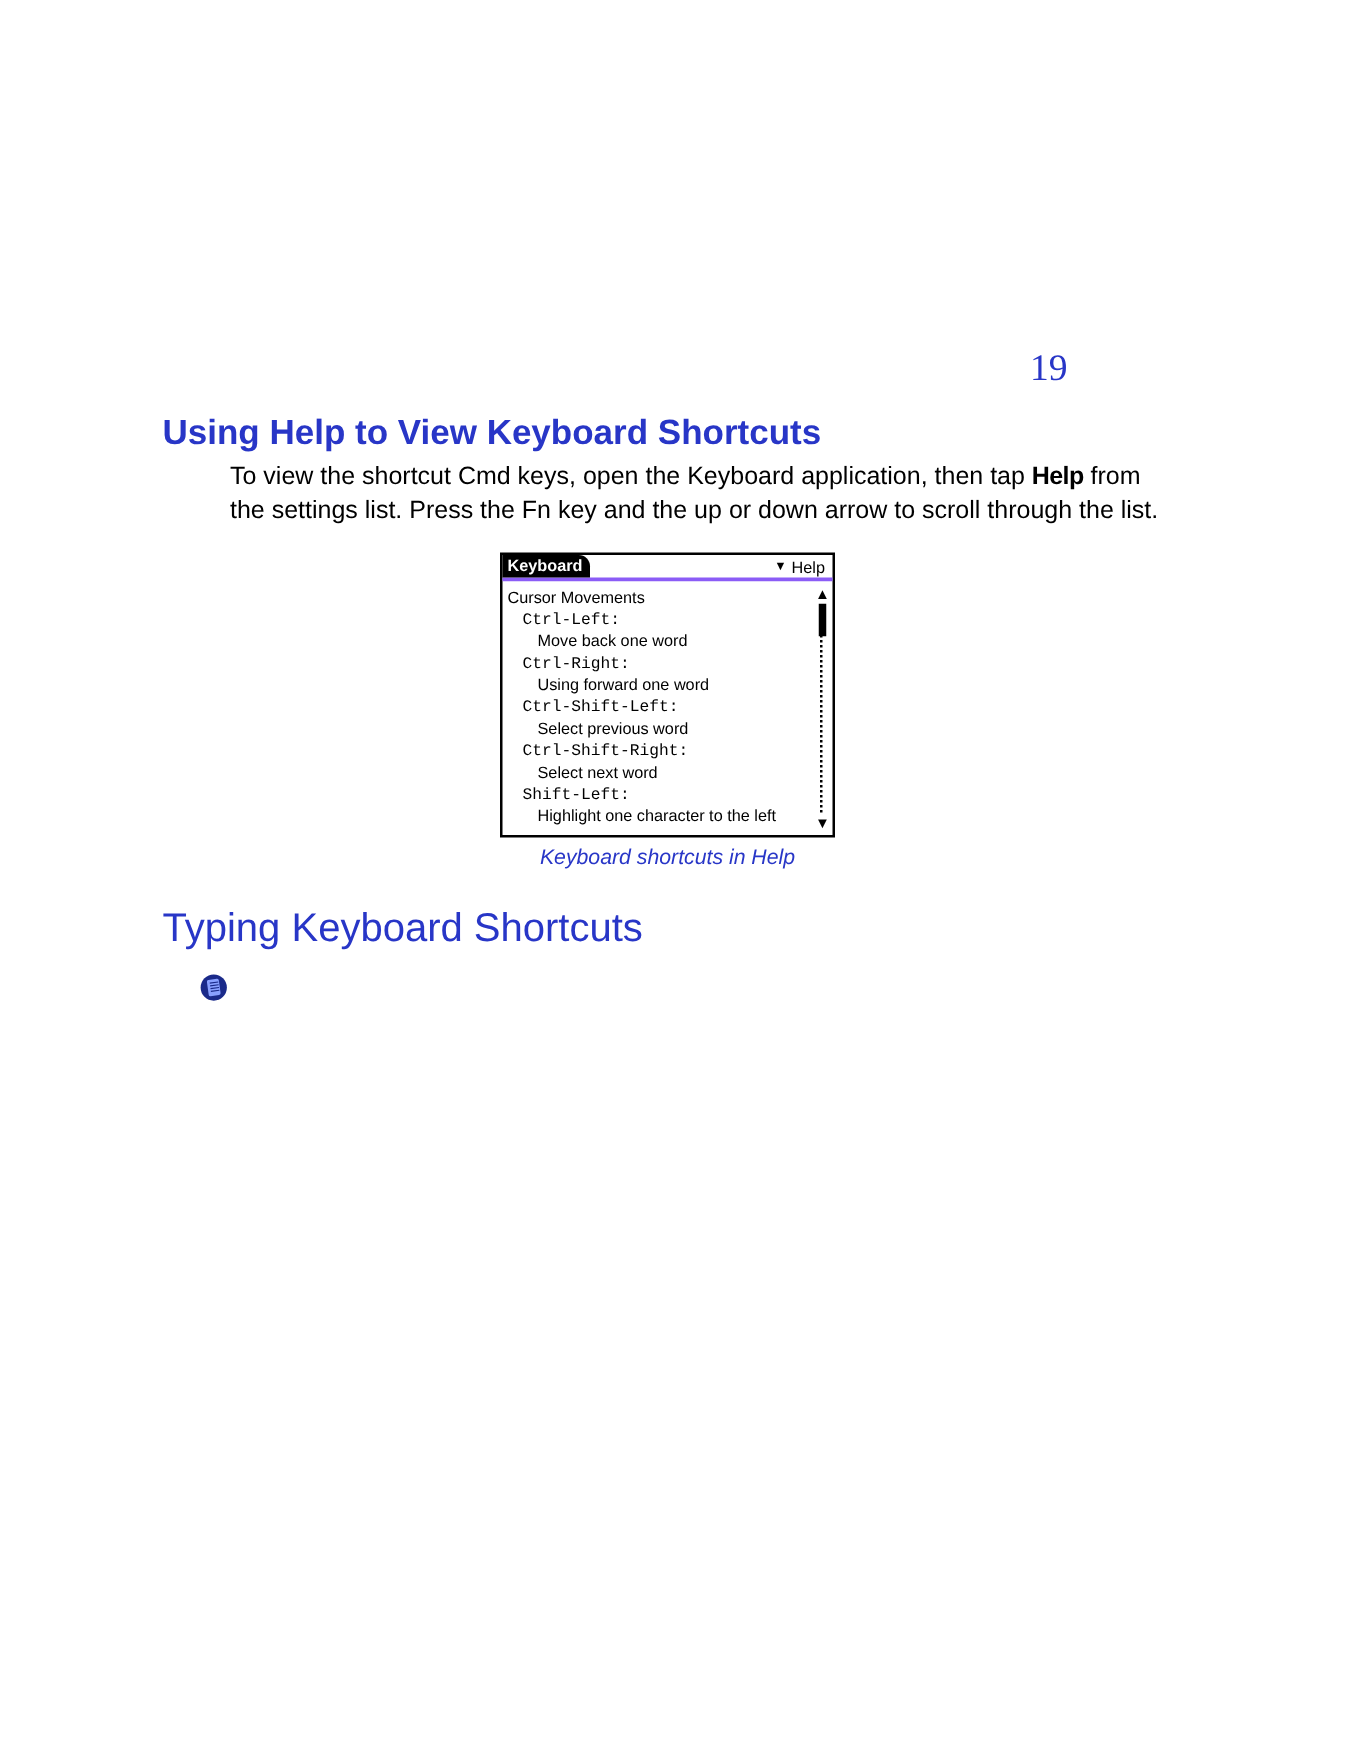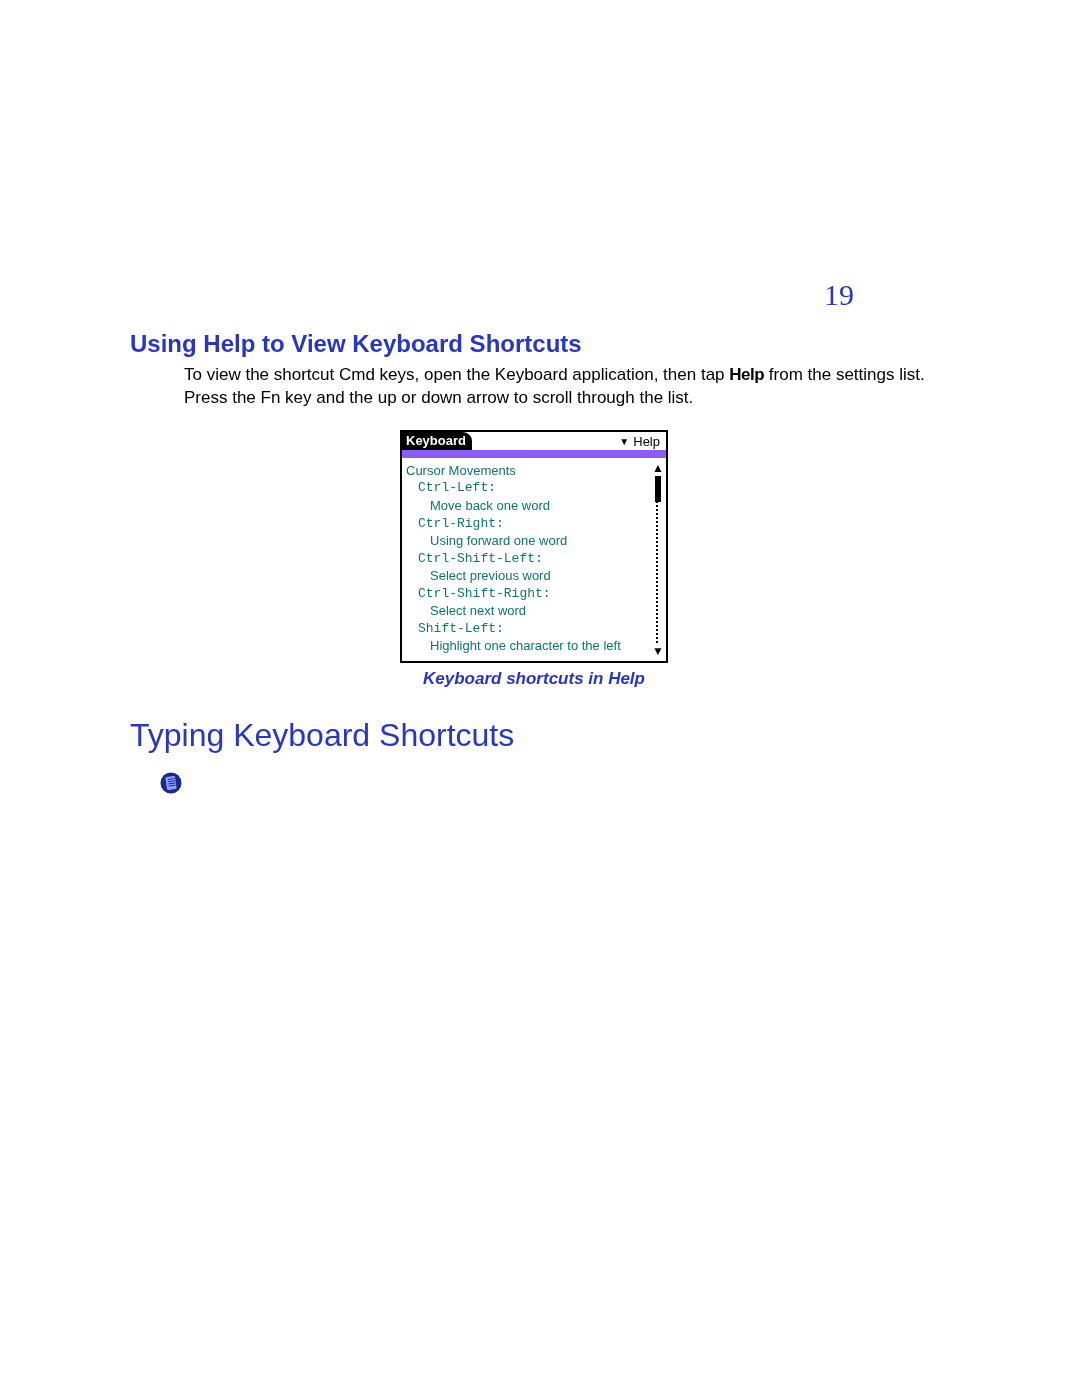--- a/index.html
+++ b/index.html
@@ -26,25 +26,25 @@
   }
   .content {
     position: absolute;
     top: 330px;
     left: 130px;
     width: 800px;
   }
   .subhead {
     color: #2836c7;
     font-weight: bold;
-    font-size: 24px;
+    font-size: 28px;
     margin-bottom: 6px;
   }
   .body-text {
-    font-size: 17px;
+    font-size: 20px;
     line-height: 1.35;
     margin-left: 54px;
     margin-bottom: 18px;
   }
   .body-text .bold-cond {
     font-weight: bold;
     font-family: "Arial Narrow", Arial, sans-serif;
     letter-spacing: -0.5px;
   }
   .figure-wrap {
@@ -58,21 +58,21 @@
   }
   .palm-window {
     width: 264px;
     border: 2px solid #000;
     background: #fff;
     font-family: Tahoma, Geneva, sans-serif;
   }
   .palm-titlebar {
     display: flex;
     height: 18px;
-    border-bottom: 8px solid #8b5cf6;
+    border-bottom: 3px solid #8b5cf6;
     font-size: 13px;
     font-weight: bold;
   }
   .palm-title-left {
     background: #000;
     color: #fff;
     padding: 1px 6px 0 4px;
     border-top-right-radius: 9px;
   }
   .palm-title-right {
@@ -89,21 +89,21 @@
   }
   .palm-body {
     display: flex;
   }
   .palm-text {
     flex: 1;
     padding: 4px 2px 6px 4px;
     font-size: 13px;
     line-height: 1.35;
     font-weight: normal;
-    color: #0f766e;
+    color: #000000;
   }
   .palm-text .sec-title {
     font-weight: normal;
   }
   .palm-text .kv {
     margin-left: 12px;
     font-family: Liberation Mono, monospace;
   }
   .palm-text .desc {
     margin-left: 24px;
@@ -132,21 +132,21 @@
     position: absolute;
     top: 0;
     left: -3px;
     width: 6px;
     height: 26px;
     background: #000;
   }
   .figure-caption {
     margin-top: 6px;
     color: #2836c7;
-    font-weight: bold;
+    font-weight: normal;
     font-style: italic;
     font-family: "Arial Narrow", Arial, sans-serif;
     font-size: 17px;
     text-align: center;
   }
   .section-heading {
     color: #2836c7;
     font-weight: normal;
     font-size: 32px;
     margin-top: 28px;

